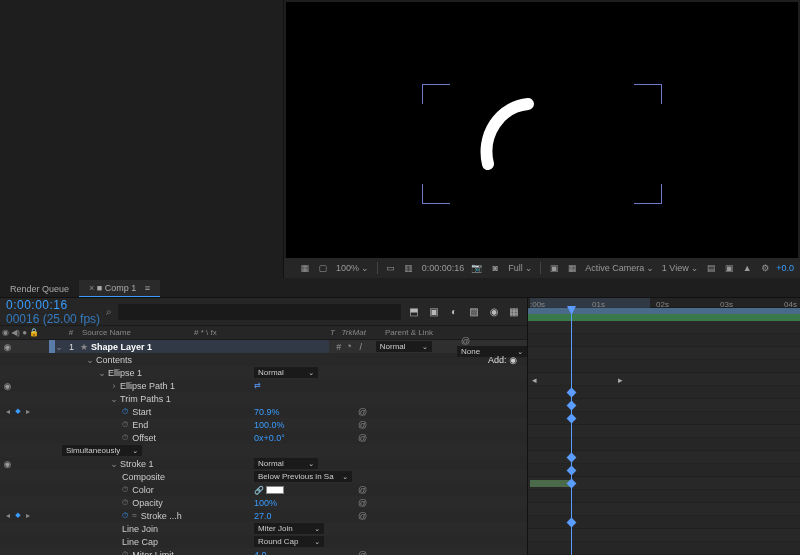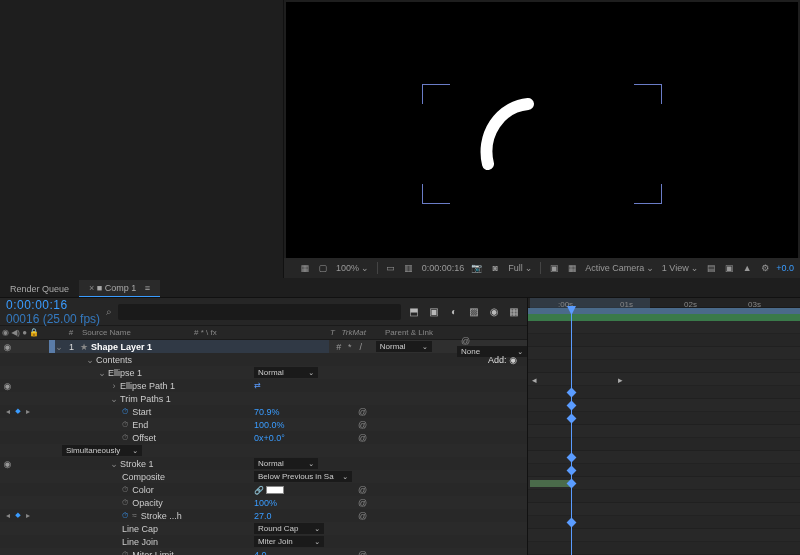--- a/index.html
+++ b/index.html
@@ -61,21 +61,21 @@
 .kf-btn { width: 8px; color: #888; text-align: center; cursor: pointer; font-size: 8px; }
 .kf-dia { width: 8px; color: #3a9cff; text-align: center; font-size: 7px; }
 .stopwatch { color: #3a9cff; margin-right: 2px; font-size: 8px; }
 .stopwatch.off { color: #888; }
 .link-icon { color: #888; margin-right: 2px; font-size: 8px; }
 .add-btn { color: #ccc; font-size: 9px; }
 .spiral { color: #888; font-size: 9px; margin-left: 4px; }
 .color-swatch { width: 18px; height: 8px; background: #fff; border: 1px solid #888; display: inline-block; vertical-align: middle; }
 .ruler { height: 28px; background: #232323; border-bottom: 1px solid #1a1a1a; position: relative; font-size: 8px; color: #888; }
 .ruler .tick { position: absolute; top: 14px; border-left: 1px solid #555; height: 6px; }
-.ruler .label { position: absolute; top: 2px; padding-left: 28px; }
+.ruler .label { position: absolute; top: 2px; }
 .workarea { position: absolute; top: 0; height: 10px; background: #3a4a5a; opacity: 0.6; }
 .playhead { position: absolute; top: 0; bottom: 0; width: 1px; background: #5a9cff; z-index: 5; }
 .playhead::before { content: ""; position: absolute; top: -2px; left: -4px; width: 9px; height: 9px; background: #5a9cff; clip-path: polygon(0 0, 100% 0, 50% 100%); }
 .track-rows { flex: 1; position: relative; }
 .track-row { height: 13px; border-bottom: 1px solid rgba(0,0,0,0.15); position: relative; }
 .track-row:nth-child(odd) { background: #282828; }
 .track-row:nth-child(even) { background: #262626; }
 .layer-clip { position: absolute; top: 0; height: 13px; background: #3a5a7a; left: 0; right: 0; }
 .kf-diamond { position: absolute; width: 7px; height: 7px; background: #888; transform: rotate(45deg); top: 3px; }
 .kf-arrow { position: absolute; top: 2px; color: #aaa; font-size: 9px; }
@@ -307,31 +307,31 @@
             <span class="link-icon">≈</span>
             <span class="prop-name">Stroke ...h</span>
           </div>
         <div style="width:100px"><span class="prop-value">27.0</span></div>
         <div style="flex:1"><span class="spiral">@</span></div>
       </div>
 
       <div class="row">
         <div class="cell-toggles"></div>
         <div class="cell-tree" style="padding-left:60px;width:192px">
+            <span class="prop-name">Line Join</span>
+          </div>
+        <div><span class="dropdown" style="min-width:70px">Miter Join</span></div>
+      </div>
+
+      <div class="row">
+        <div class="cell-toggles"></div>
+        <div class="cell-tree" style="padding-left:60px;width:192px">
             <span class="prop-name">Line Cap</span>
           </div>
         <div><span class="dropdown" style="min-width:70px">Round Cap</span></div>
-      </div>
-
-      <div class="row">
-        <div class="cell-toggles"></div>
-        <div class="cell-tree" style="padding-left:60px;width:192px">
-            <span class="prop-name">Line Join</span>
-          </div>
-        <div><span class="dropdown" style="min-width:70px">Miter Join</span></div>
       </div>
 
       <div class="row">
         <div class="cell-toggles"></div>
         <div class="cell-tree" style="padding-left:60px;width:192px">
             <span class="stopwatch off">⏱</span>
             <span class="prop-name">Miter Limit</span>
           </div>
         <div style="width:100px"><span class="prop-value">4.0</span></div>
         <div style="flex:1"><span class="spiral">@</span></div>

